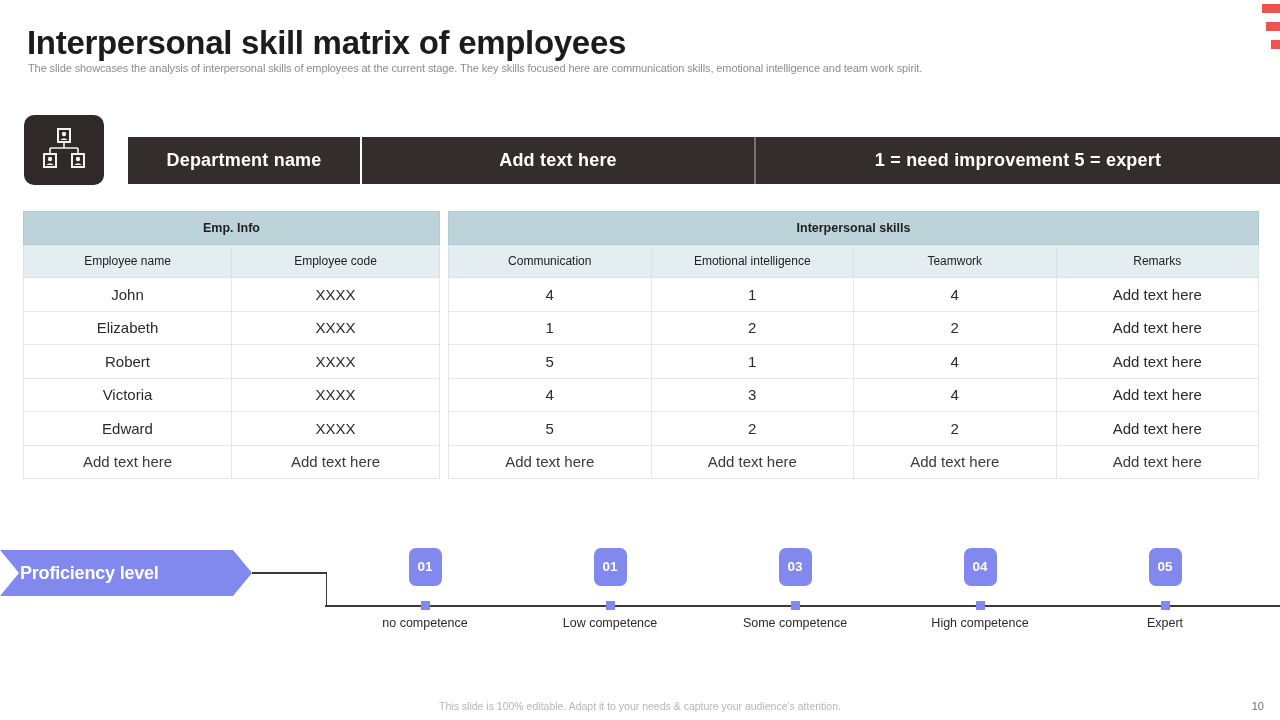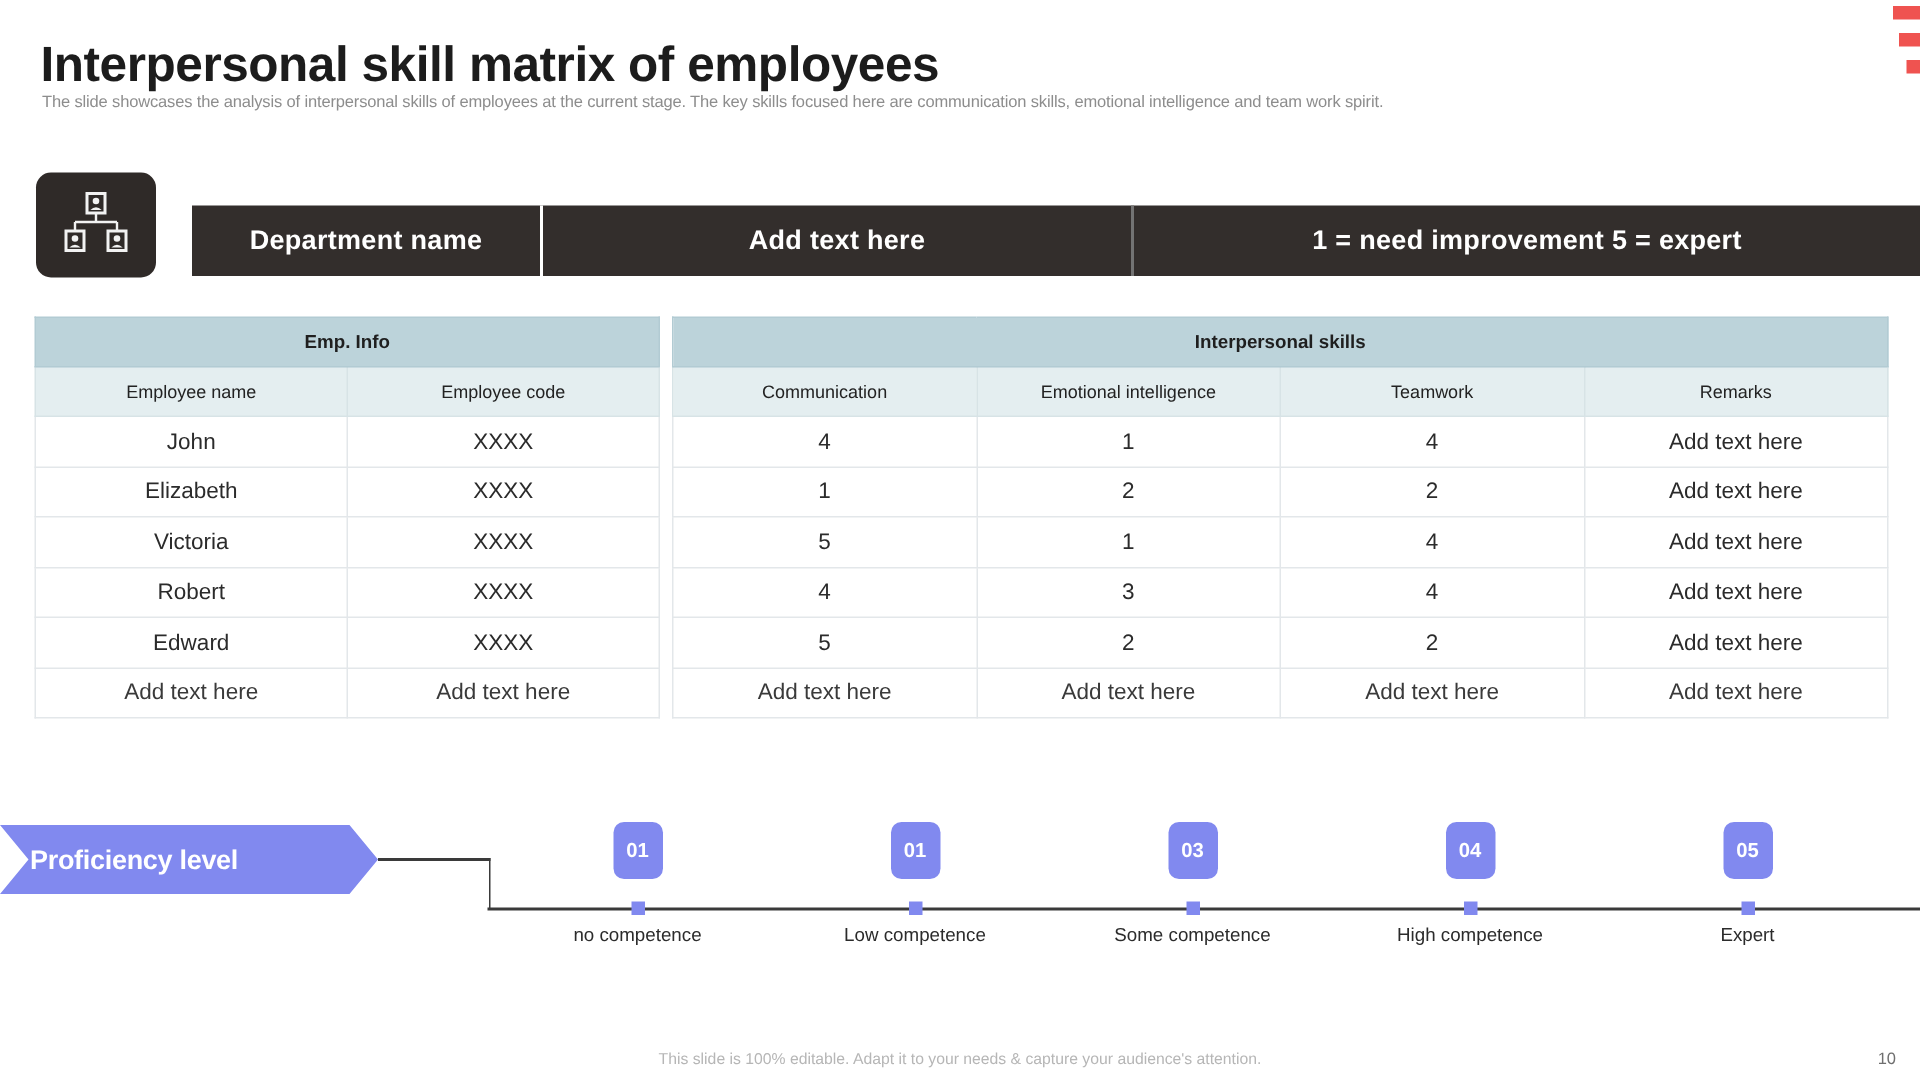--- a/index.html
+++ b/index.html
@@ -166,25 +166,25 @@
       <tbody>
         <tr>
             <td>John</td>
             <td>XXXX</td>
           </tr>
         <tr>
             <td>Elizabeth</td>
             <td>XXXX</td>
           </tr>
         <tr>
+            <td>Robert</td>
+            <td>XXXX</td>
+          </tr>
+        <tr>
             <td>Victoria</td>
-            <td>XXXX</td>
-          </tr>
-        <tr>
-            <td>Robert</td>
             <td>XXXX</td>
           </tr>
         <tr>
             <td>Edward</td>
             <td>XXXX</td>
           </tr>
         <tr class="last">
             <td>Add text here</td>
             <td>Add text here</td>
           </tr>

